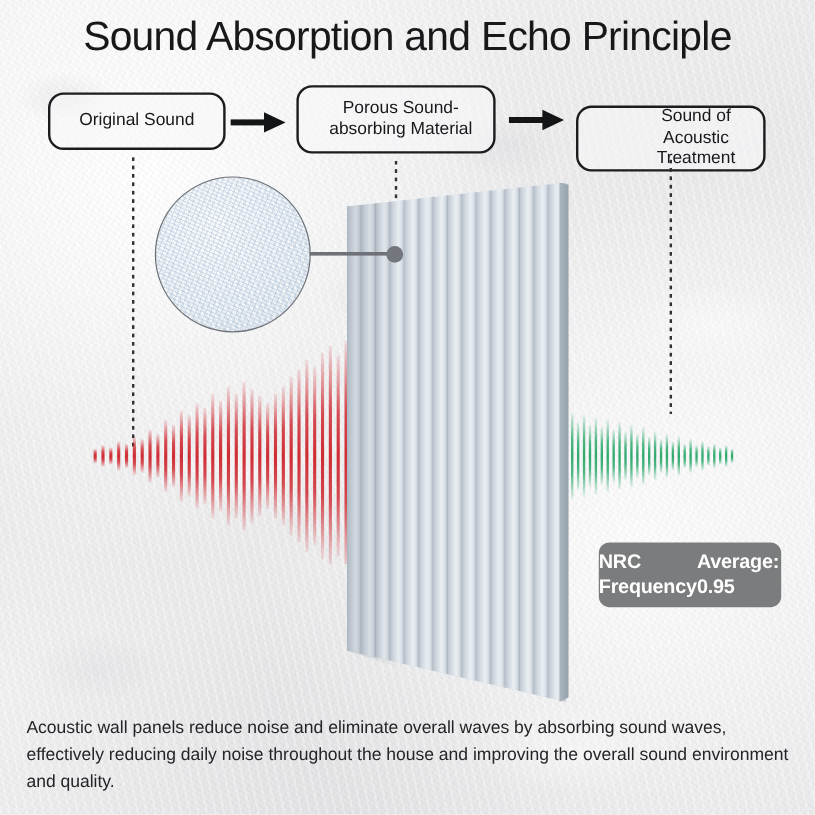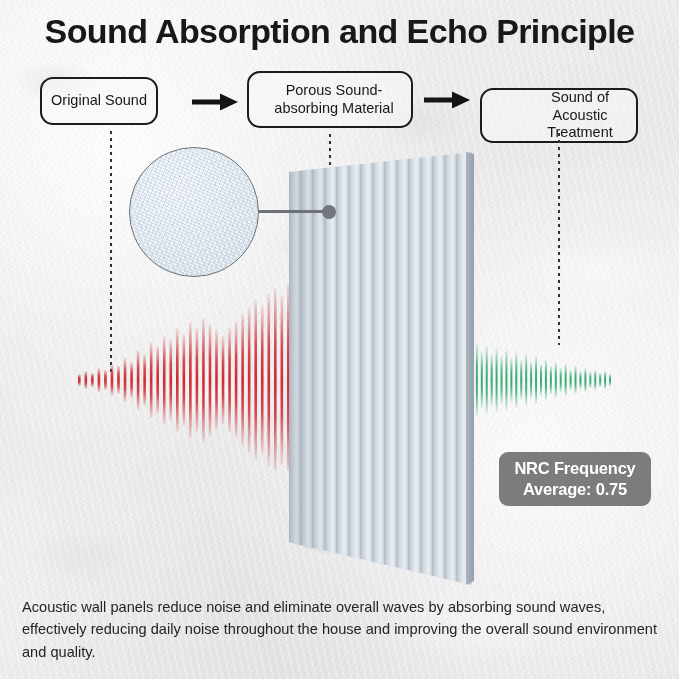--- a/index.html
+++ b/index.html
@@ -50,21 +50,21 @@
   }
 
   
   .title {
     position: absolute;
     left: 0;
     right: 0;
     top: 12px;
     text-align: center;
     font-size: 34px;
-    font-weight: bold;
+    font-weight: normal;
     letter-spacing: -0.6px;
     color: #17181a;
     font-family: "Liberation Sans", sans-serif;
     white-space: nowrap;
   }
 
   
   .flow-box {
     position: absolute;
     box-sizing: border-box;
@@ -73,21 +73,21 @@
     background: rgba(248,248,249,0.55);
     display: flex;
     align-items: center;
     justify-content: center;
     text-align: center;
     color: #17181a;
     font-size: 14.5px;
     line-height: 1.22;
     padding: 2px 6px;
   }
-  #box-original { left: 40px;  top: 77px; width: 118px; height: 48px; align-items: center; }
+  #box-original { left: 40px;  top: 77px; width: 148px; height: 48px; align-items: center; }
   #box-porous   { left: 247px; top: 71px; width: 166px; height: 57px; padding-left: 14px; }
   #box-treated  { left: 480px; top: 88px; width: 158px; height: 55px; padding-left: 48px; }
 
   
   .arrow { position: absolute; height: 20px; }
   #arrow-1 { left: 192px; top: 92px; width: 46px; }
   #arrow-2 { left: 424px; top: 90px; width: 46px; }
   .arrow svg { display: block; width: 100%; height: 100%; }
 
   
@@ -176,21 +176,21 @@
   #nrc-badge {
     position: absolute;
     left: 499px;
     top: 452px;
     width: 152px;
     height: 54px;
     border-radius: 9px;
     background: #7b7c7e;
     color: #ffffff;
     display: flex;
-    flex-direction: column;
+    flex-direction: row;
     align-items: center;
     justify-content: center;
     font-weight: bold;
     font-size: 16.5px;
     line-height: 1.25;
     letter-spacing: -0.2px;
   }
 
   
   #caption {
@@ -361,18 +361,18 @@
   <div id="panel"></div>
   <div id="panel-shadeL"></div>
   <div id="panel-edge"></div>
 
   <div id="magnifier-stem"></div>
   <div id="magnifier-dot"></div>
   <div id="magnifier"></div>
 
   <div id="nrc-badge">
     <span>NRC Frequency</span>
-    <span>Average:  0.75</span>
+    <span>Average:  0.95</span>
   </div>
 
   <div id="caption">Acoustic wall panels reduce noise and eliminate overall waves by absorbing sound waves, effectively reducing daily noise throughout the house and improving the overall sound environment and quality.</div>
 
 </div>
 
 </body></html>

